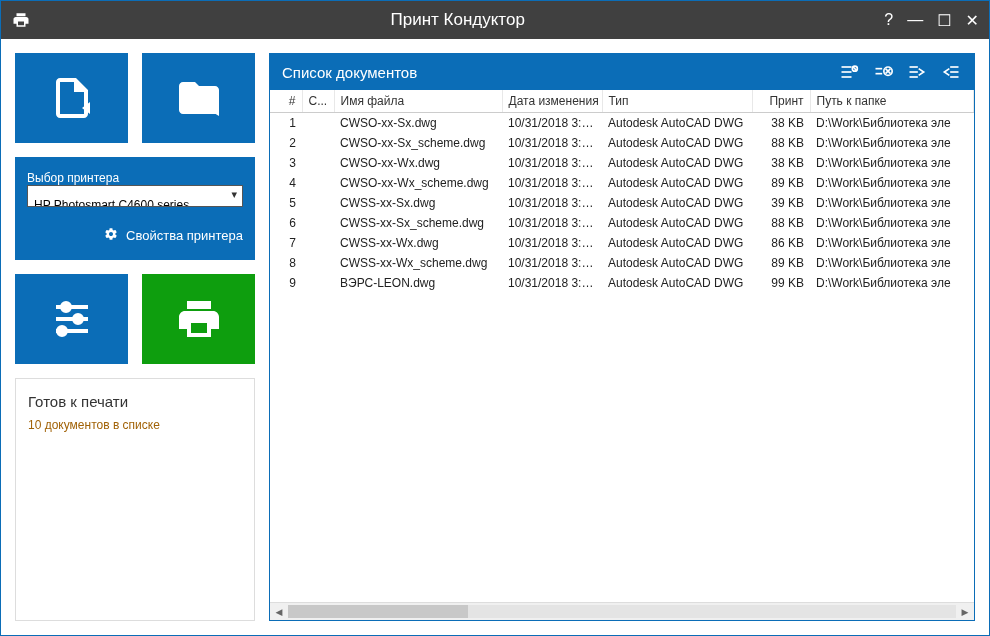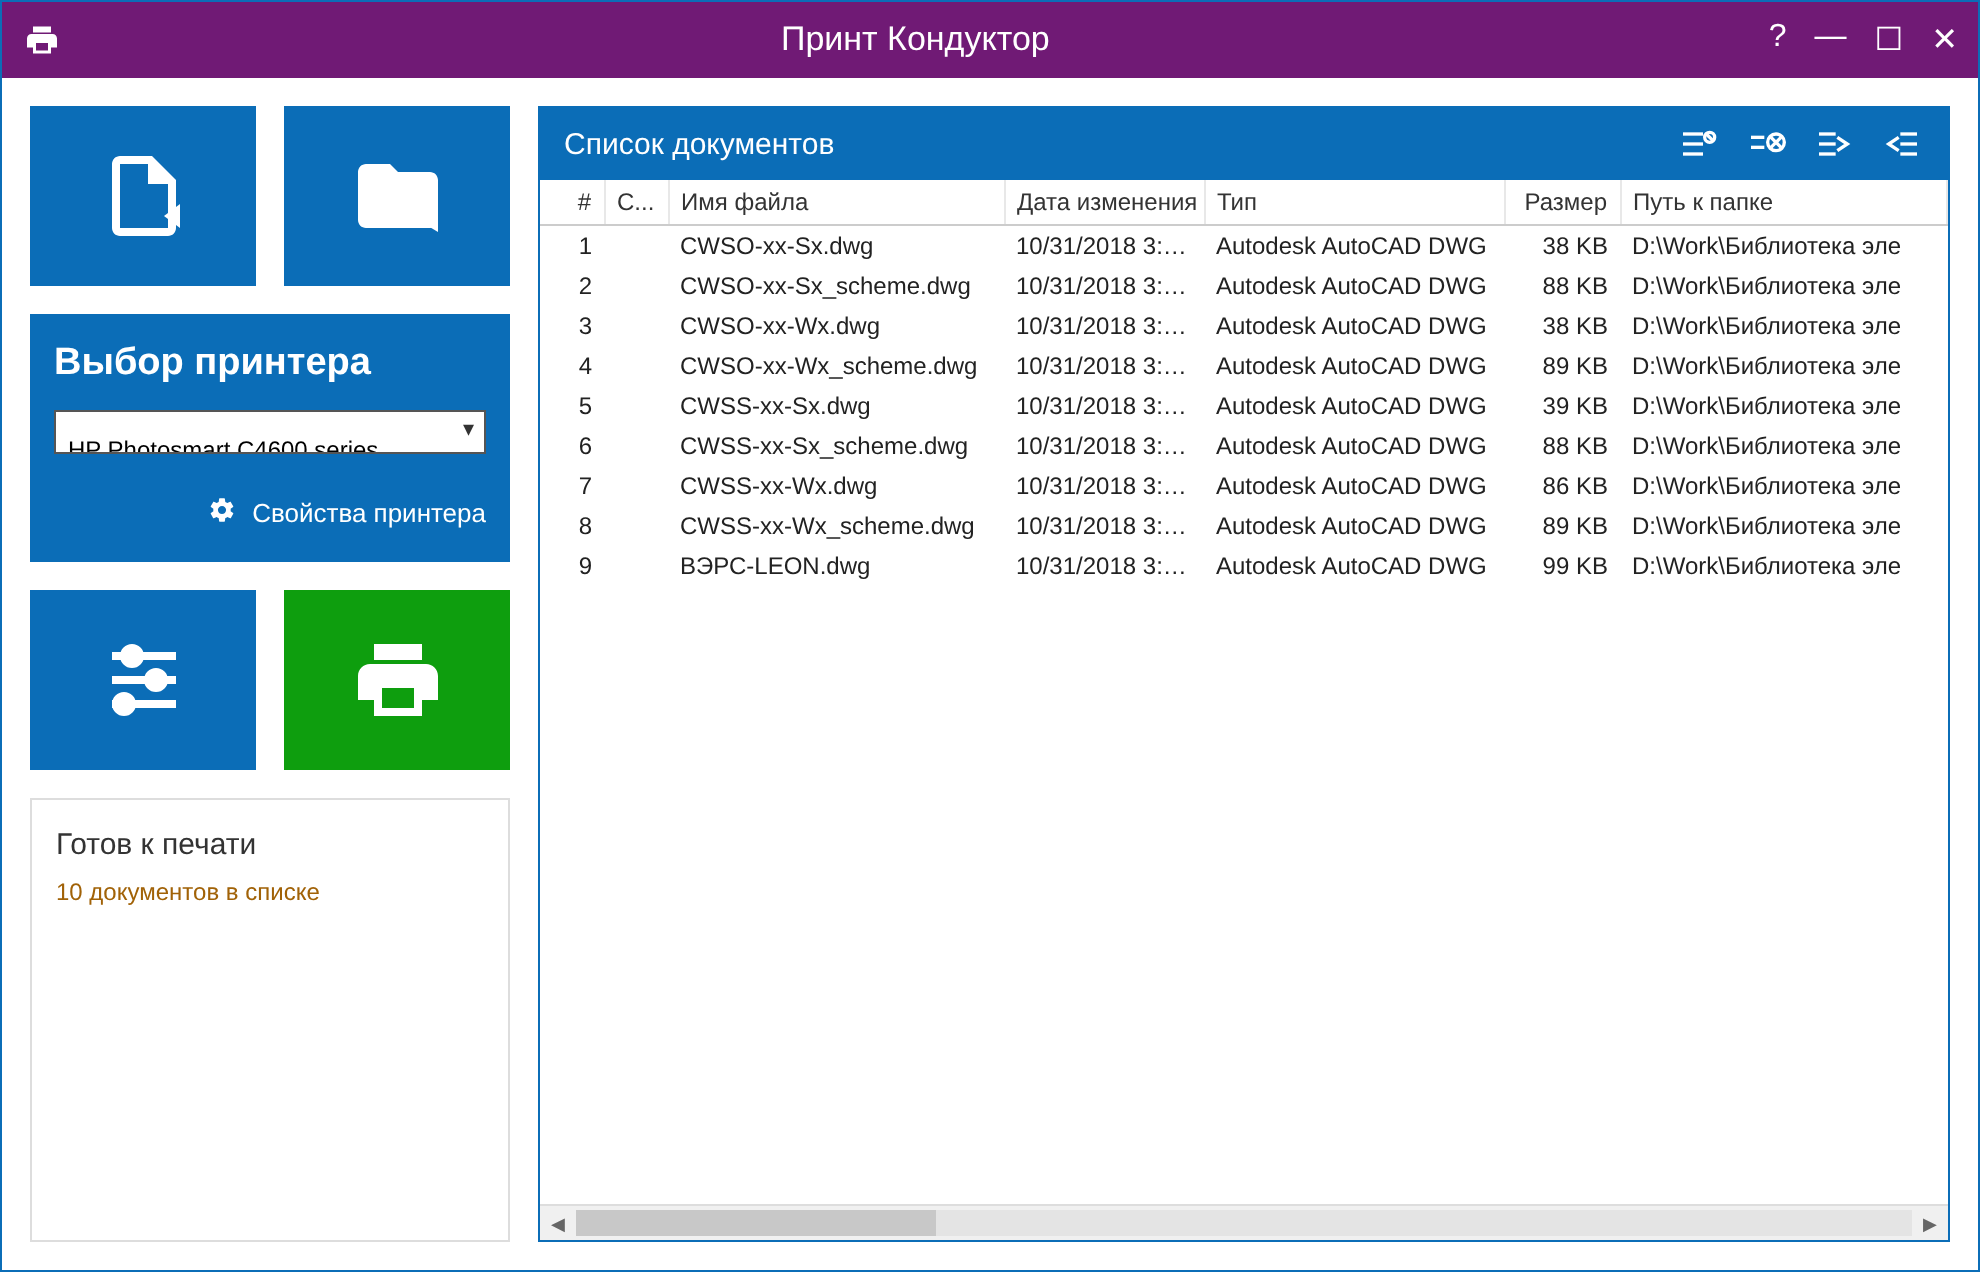--- a/index.html
+++ b/index.html
@@ -1,29 +1,29 @@
 <!DOCTYPE html>
 <html><head>
 <meta charset="utf-8">
 <style>
 * { box-sizing: border-box; margin: 0; padding: 0; font-family: "Segoe UI", Tahoma, sans-serif; }
 body { background: #fff; width: 990px; height: 636px; overflow: hidden; border: 1px solid #0b6db7; }
-.titlebar { background: #701a75; color: #fff; height: 38px; display: flex; align-items: center; padding: 0 10px; }
+.titlebar { background: #404040; color: #fff; height: 38px; display: flex; align-items: center; padding: 0 10px; }
 .titlebar .app-icon { width: 20px; height: 20px; display: flex; align-items: center; justify-content: center; }
 .titlebar .title { flex: 1; text-align: center; font-size: 17px; font-weight: 300; }
 .titlebar .win-controls { display: flex; gap: 14px; }
 .titlebar .win-controls span { cursor: pointer; font-size: 16px; }
 .main { display: flex; height: calc(636px - 38px - 2px); padding: 14px; gap: 14px; background: #fff; }
 .sidebar { width: 240px; display: flex; flex-direction: column; gap: 14px; }
 .tile-row { display: flex; gap: 14px; }
 .tile { width: 113px; height: 90px; background: #0b6db7; display: flex; align-items: center; justify-content: center; cursor: pointer; }
 .tile.green { background: #0e9e0e; }
 .tile svg { fill: #fff; }
 .panel { background: #0b6db7; color: #fff; padding: 14px 12px 12px 12px; }
-.panel-title { font-size: 19px; font-weight: 700; margin-bottom: 12px; }
+.panel-title { font-size: 12px; font-weight: 400; }
 .printer-select { width: 100%; background: #fff; color: #000; border: 1px solid #555; font-size: 12px; height: 22px; padding: 12px 20px 0 6px; appearance: none; position: relative; }
 .select-wrap { position: relative; margin-bottom: 10px; }
 .select-wrap::after { content: "▾"; position: absolute; right: 6px; top: 3px; font-size: 11px; color: #333; pointer-events: none; }
 .printer-props { display: flex; align-items: center; justify-content: flex-end; gap: 8px; font-size: 13px; cursor: pointer; padding: 4px 0; }
 .status-panel { background: #fff; border: 1px solid #ddd; padding: 14px 12px; flex: 1; }
 .status-title { font-size: 15px; font-weight: 400; color: #333; margin-bottom: 8px; }
 .status-text { font-size: 12px; color: #a16207; }
 .content { flex: 1; border: 1px solid #0b6db7; display: flex; flex-direction: column; overflow: hidden; }
 .content-header { background: #0b6db7; color: #fff; height: 36px; display: flex; align-items: center; padding: 0 12px; }
 .content-header-title { flex: 1; font-size: 15px; font-weight: 300; }
@@ -170,21 +170,21 @@
             <col style="width:58px">
             <col>
         </colgroup>
         <thead>
           <tr>
             <th class="num">#</th>
             <th>С...</th>
             <th>Имя файла</th>
             <th>Дата изменения</th>
             <th>Тип</th>
-            <th class="size">Размер</th>
+            <th class="size">Принт</th>
             <th>Путь к папке</th>
           </tr>
         </thead>
         <tbody id="doc-rows">
             <tr>
               <td class="num">1</td>
               <td></td>
               <td>CWSO-xx-Sx.dwg</td>
               <td>10/31/2018 3:5...</td>
               <td>Autodesk AutoCAD DWG</td>

